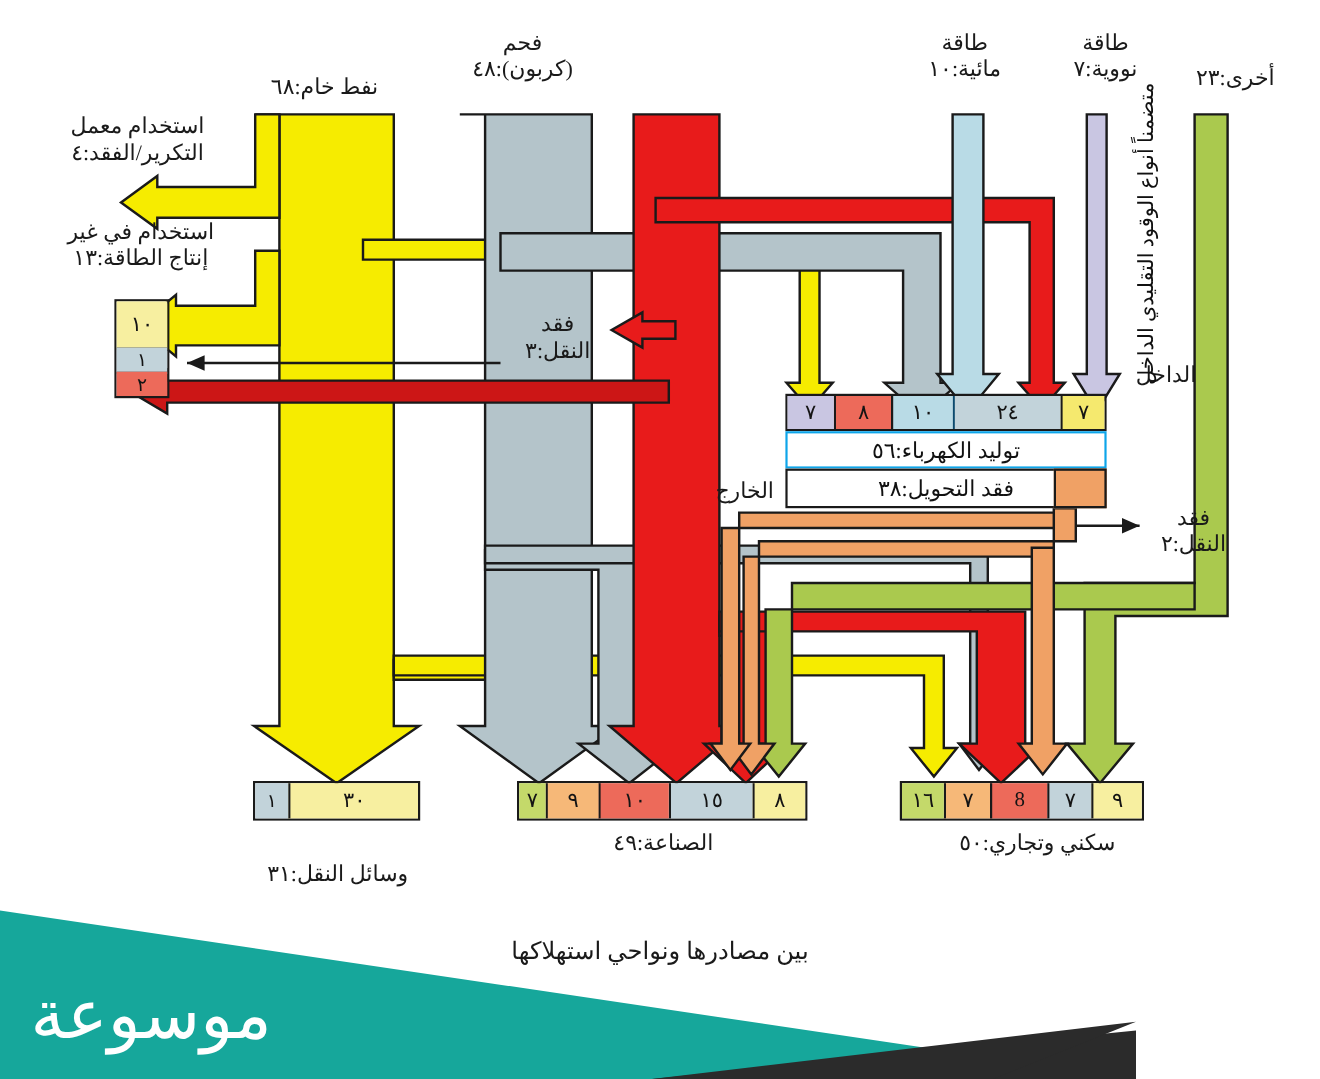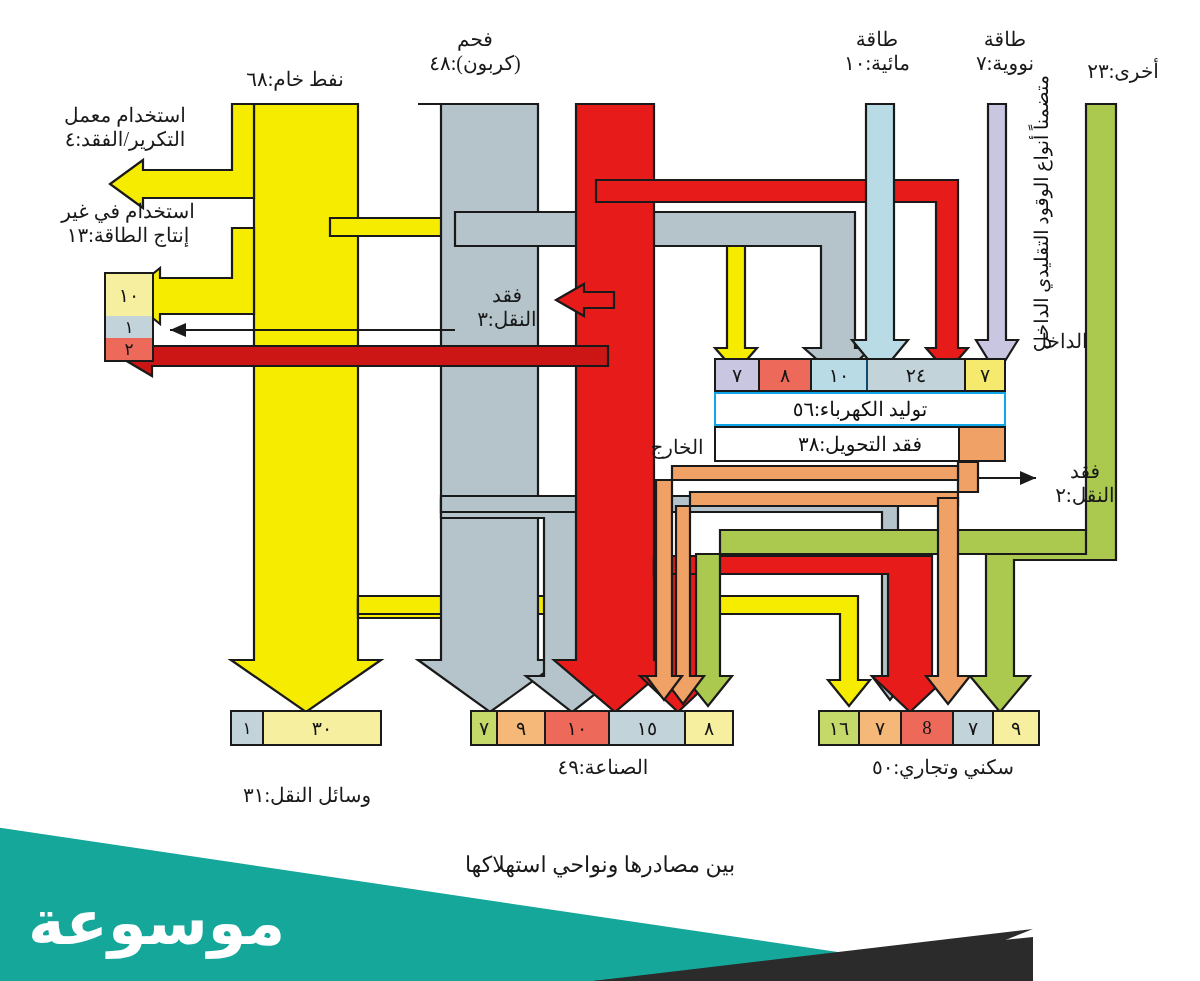--- a/index.html
+++ b/index.html
@@ -17,21 +17,21 @@
   .lbl.t22{font-size:22px;}
   .lbl.t20{font-size:20px;}
 
   .cellnum{position:absolute;display:flex;align-items:center;justify-content:center;
            font-size:19px;font-family:"Liberation Serif","DejaVu Serif",serif;
            color:#141414;direction:rtl;}
 
   .vrot{position:absolute;transform-origin:0 0;transform:rotate(-90deg);
         font-size:19px;white-space:nowrap;direction:rtl;}
 
-  #wm{position:absolute;left:0;bottom:0;width:1033px;height:200px;overflow:hidden;font-weight:bold;}
+  #wm{position:absolute;left:0;bottom:0;width:1033px;height:200px;overflow:hidden;}
   .wmtext{position:absolute;left:28px;bottom:22px;color:#fff;
           font-family:"DejaVu Sans","Liberation Sans",sans-serif;
           font-size:62px;letter-spacing:1px;direction:rtl;}
 </style>
 </head>
 <body>
 
 <div id="stage">
 
   <svg id="sankey" viewBox="0 0 1200 981">

